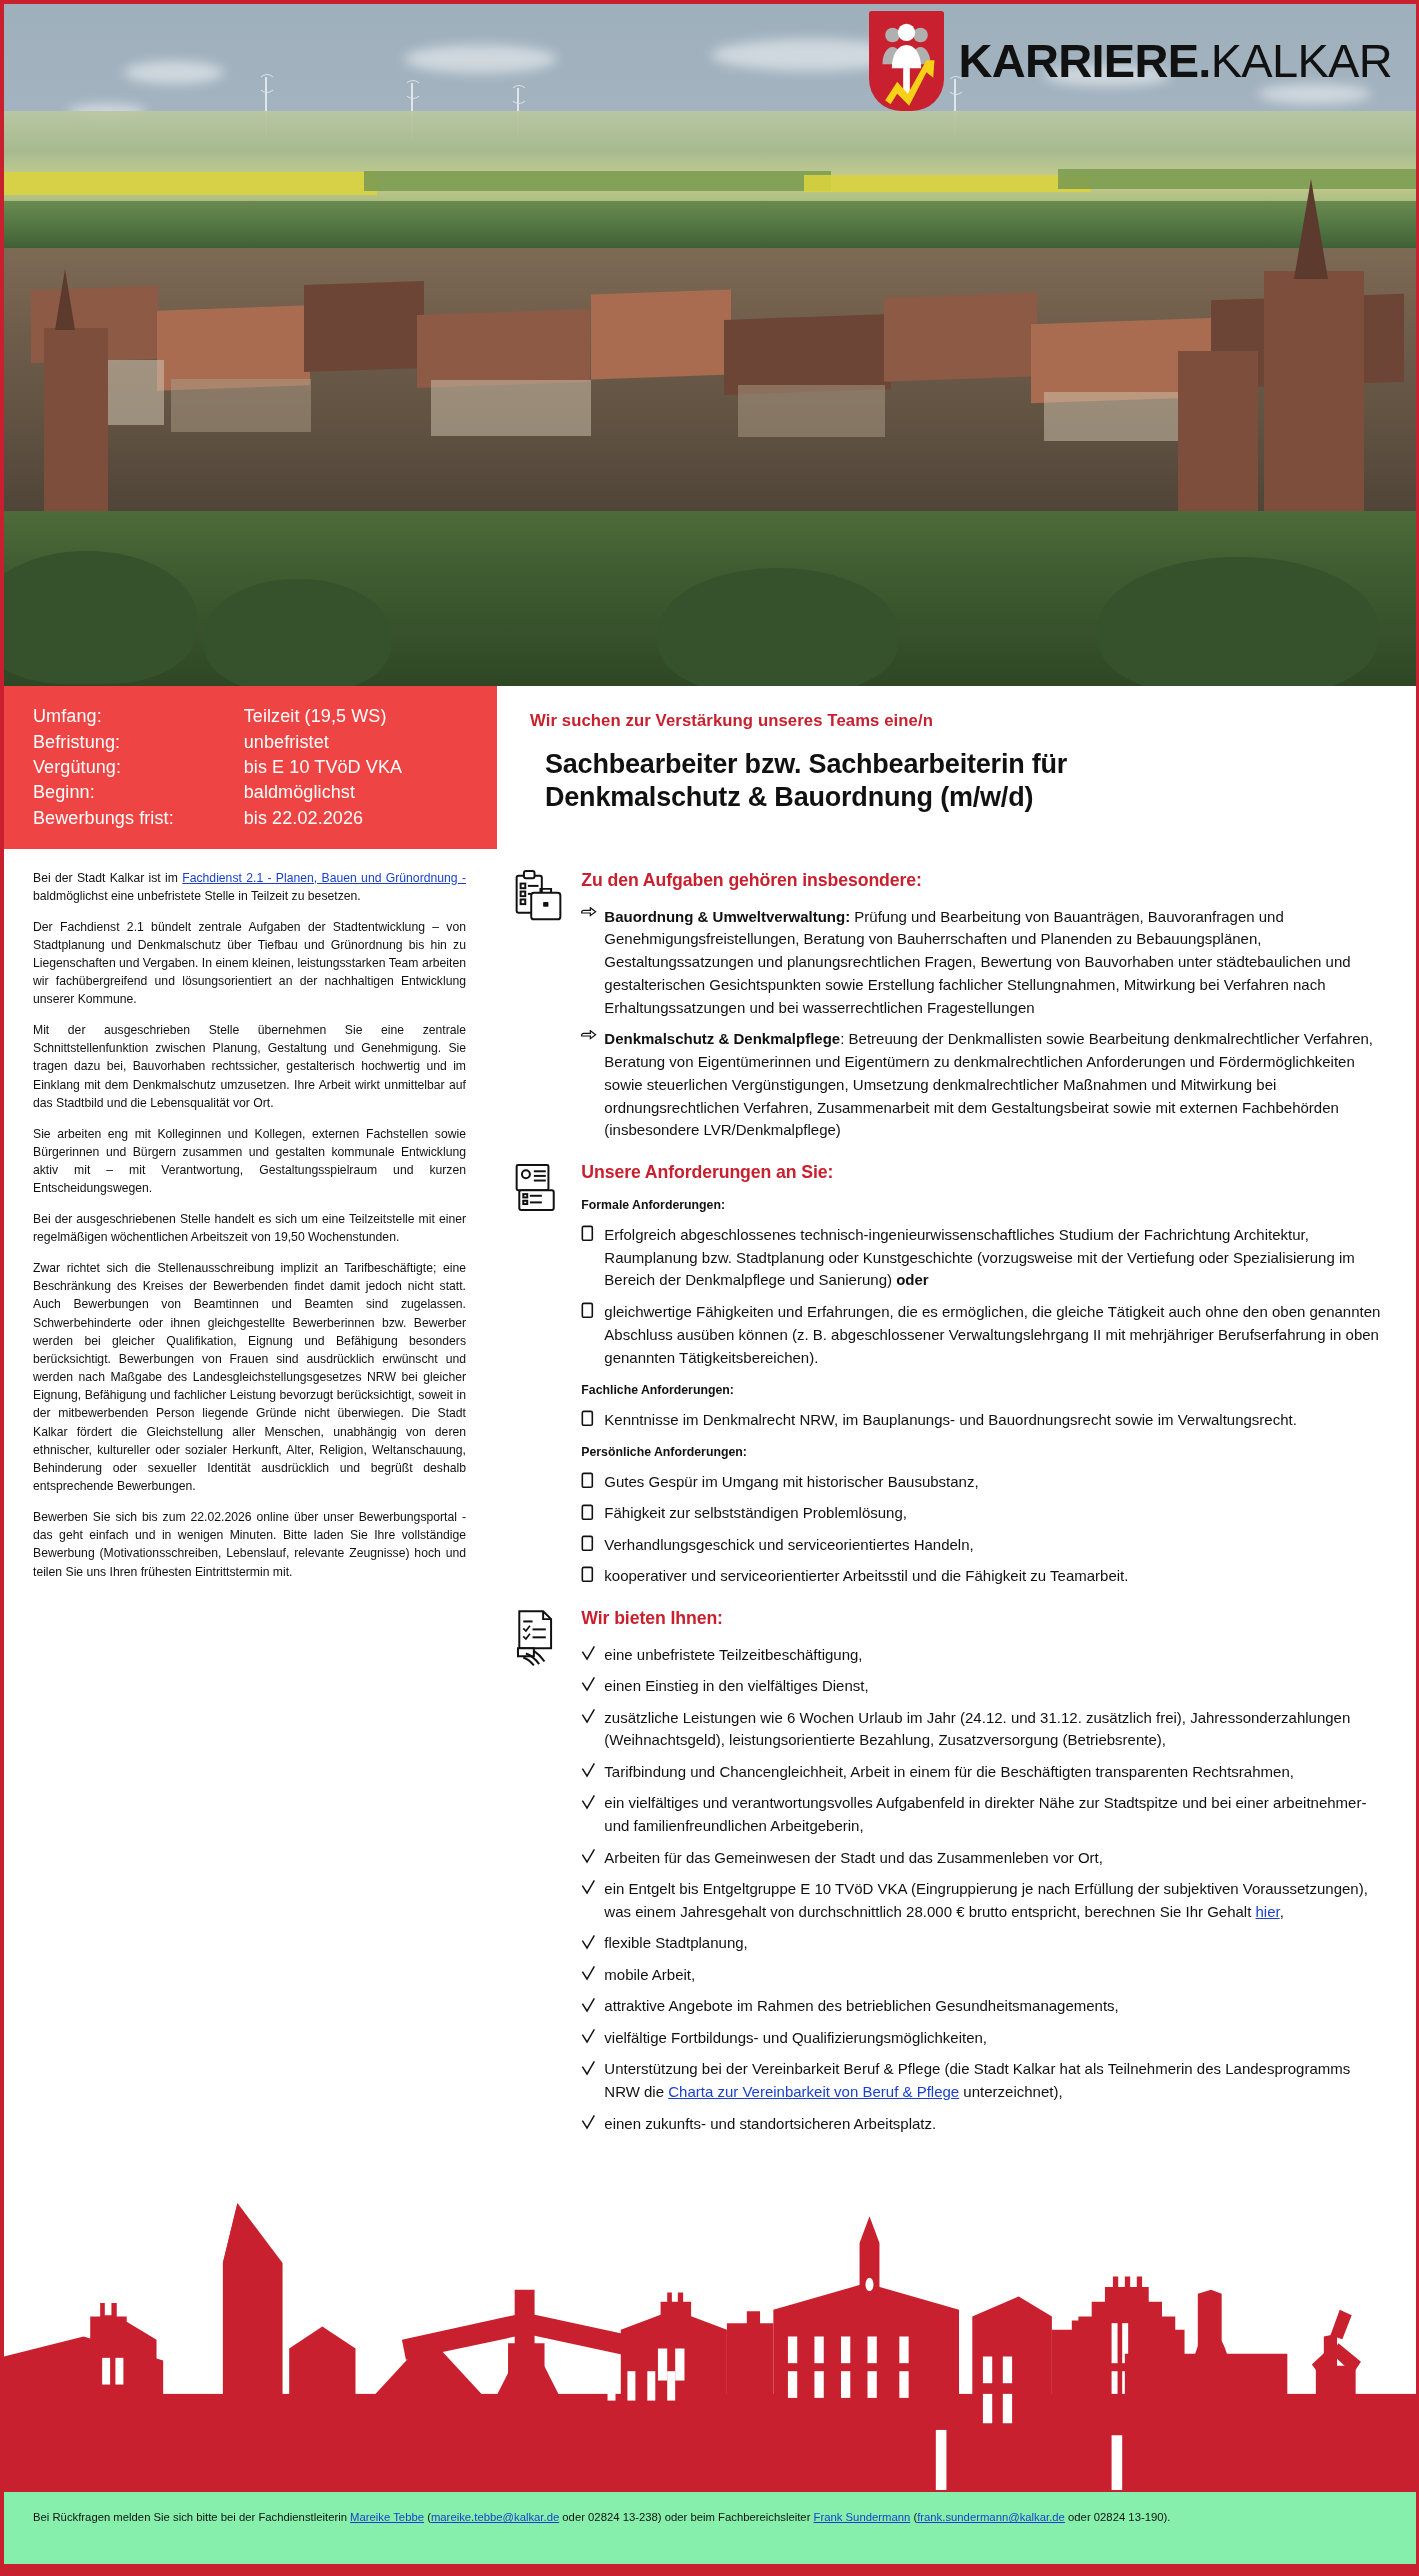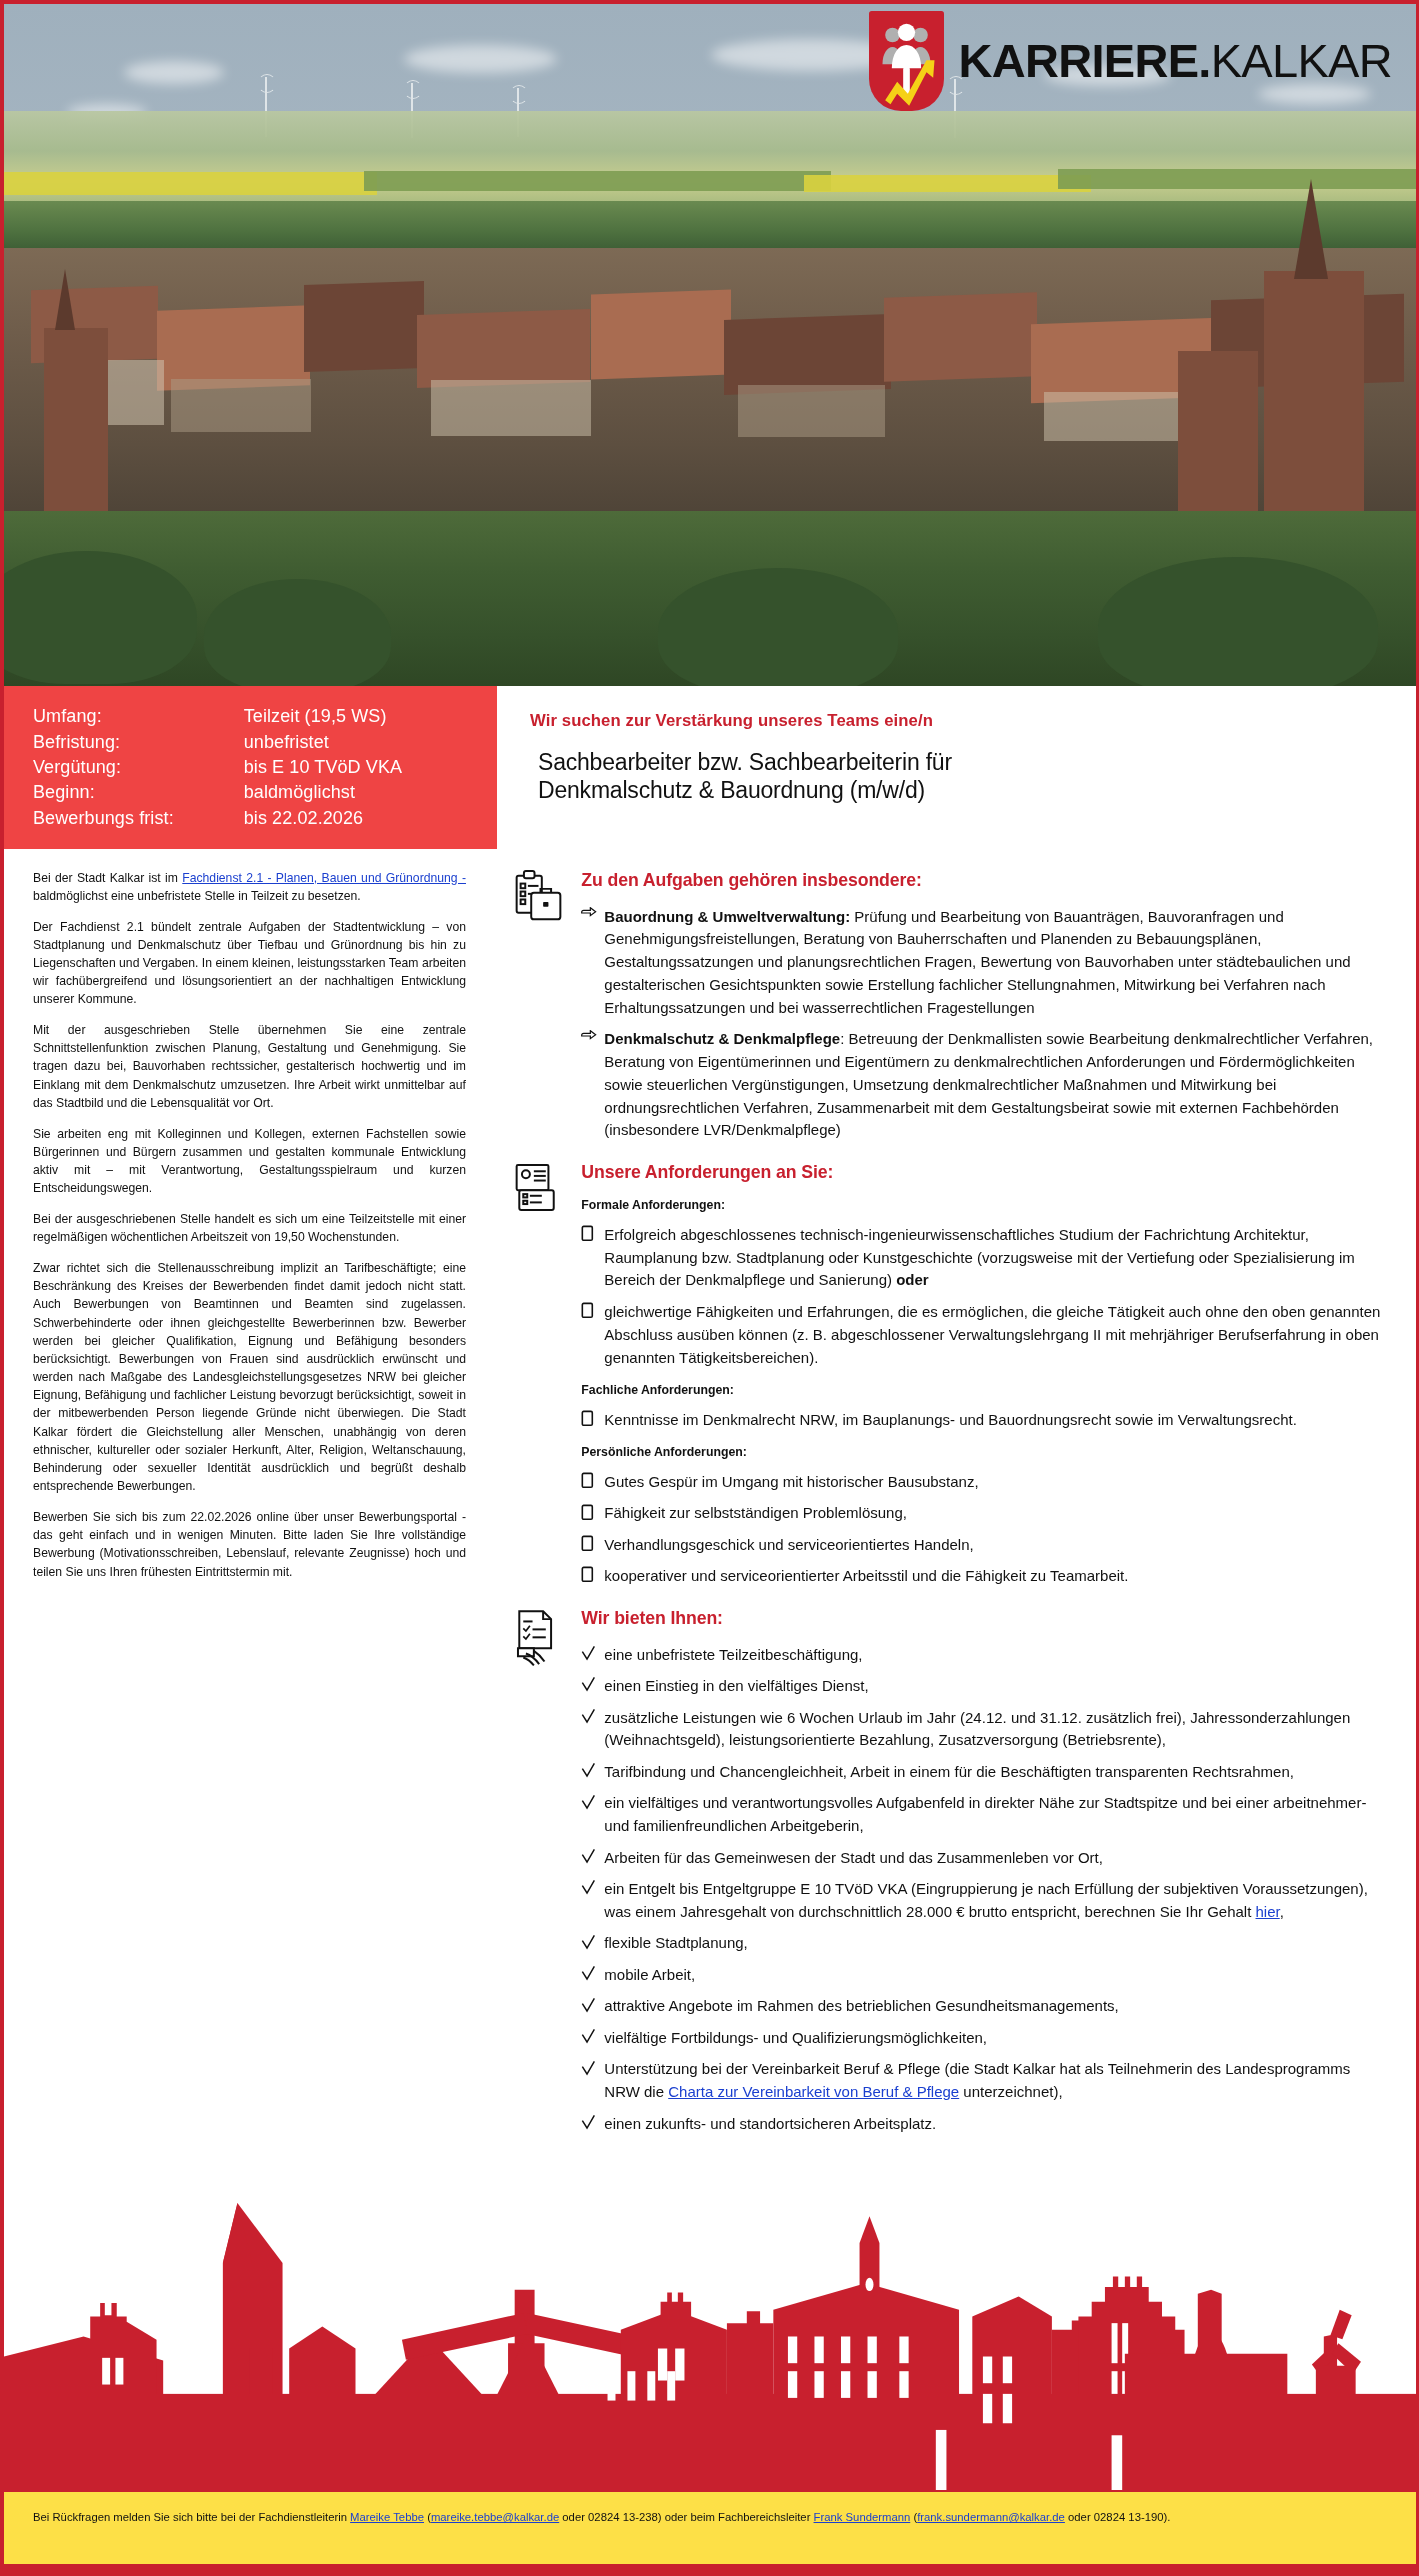--- a/index.html
+++ b/index.html
@@ -56,21 +56,21 @@
 
   
   .factrow{display:flex;width:100%;}
   .facts{width:493px;background:#ef4444;color:#fff;box-sizing:border-box;padding:18.7px 0 17.3px 29px;}
   .facts table{border-collapse:collapse;}
   .facts td{font-size:18px;line-height:1.33;padding:0.7px 0;vertical-align:top;
      font-family:"Liberation Sans", sans-serif;letter-spacing:0.1px;}
   .facts td.k{width:200px;padding-right:10.7px;}
   .titleblock{flex:1;box-sizing:border-box;padding:25px 40px 12px 33px;}
   .eyebrow{color:#c8202e;font-size:16.7px;font-weight:bold;margin:0 0 17.3px 0;letter-spacing:0.1px;}
-  .jobtitle{color:#111;font-size:23px;font-weight:normal;line-height:1.22;margin:8px;letter-spacing:-0.2px;}
+  .jobtitle{color:#111;font-size:27px;font-weight:bold;line-height:1.22;margin:15px;letter-spacing:-0.2px;}
 
   
   .body{display:flex;align-items:flex-start;}
   .leftcol{width:493px;box-sizing:border-box;padding:20px 31px 0 29px;}
   .leftcol p{font-size:12.2px;line-height:1.49;color:#111;margin:0 0 12.7px 0;text-align:justify;}
   .rightcol{flex:1;box-sizing:border-box;padding:17.3px 35px 0 17.3px;}
 
   a.lnk{color:#1a3fcf;text-decoration:underline;}
 
   
@@ -91,21 +91,21 @@
   .script{position:absolute;left:0;right:0;top:2094px;text-align:center;
      color:#c8202e;font-family:"DejaVu Serif", serif;font-style:italic;
      font-size:25px;letter-spacing:0.4px;z-index:4;white-space:nowrap;}
 
   
   .skyline{position:absolute;left:0;right:0;bottom:82px;height:287px;z-index:2;}
   .skyline svg{display:block;width:100%;height:100%;}
 
   
   .footer{position:absolute;left:0;right:0;bottom:0;height:82px;
-     border-top:2px solid #c8202e;box-sizing:border-box;background:#fde047;
+     border-top:2px solid #c8202e;box-sizing:border-box;background:#86efac;
      padding:17.3px 35px 0 29px;z-index:6;}
   .footer p{margin:0;font-size:11.3px;line-height:1.55;color:#111;text-align:justify;}
   .footbar{position:absolute;left:0;right:0;bottom:0;height:8px;background:#c8202e;z-index:7;}
 </style>
 </head>
 <body>
 
 <div class="page">
 
   <div class="hero">

